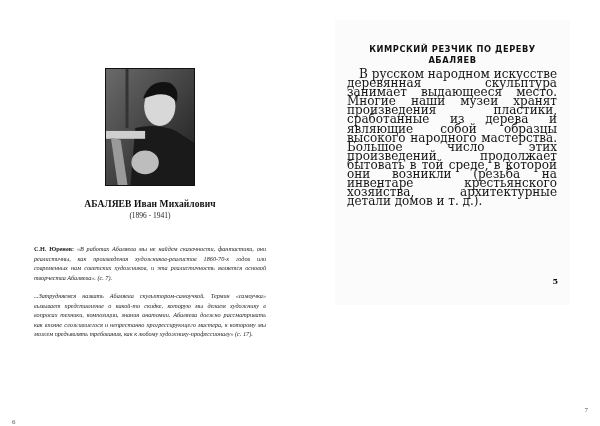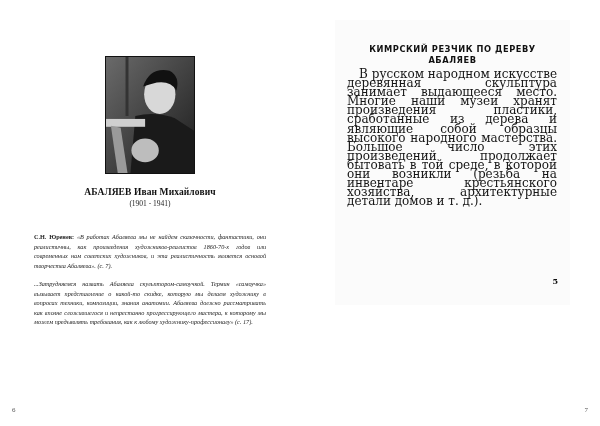--- a/index.html
+++ b/index.html
@@ -1,21 +1,21 @@
 <!DOCTYPE html>
 <html><head>
 <meta charset="utf-8">
 <style>
   html, body { margin: 0; padding: 0; }
   body {
     width: 600px; height: 426px; background: #ffffff; position: relative; overflow: hidden;
     font-family: "Liberation Serif", "DejaVu Serif", serif; color: #1a1a1a;
   }
   .page { position: absolute; top: 0; height: 396px; }
-  .page.left { left: 0; width: 300px; }
+  .page.left { left: 0; width: 300px; margin-top: 12px; }
   .page.right { left: 300px; width: 300px; }
 
   
   .photo {
     position: absolute; left: 105px; top: 56px; width: 90px; height: 118px;
     border: 1px solid #111; box-sizing: border-box; overflow: hidden;
     background: #2a2a2a;
   }
   .photo svg { display: block; width: 100%; height: 100%; }
 
@@ -82,21 +82,21 @@
 
       <ellipse cx="55" cy="38" rx="16" ry="20" fill="#d8d8d8"></ellipse>
       <path d="M38 30 Q45 10 65 14 Q76 20 72 34 Q66 24 52 26 Q44 28 38 30 Z" fill="#111"></path>
 
       <rect x="0" y="63" width="40" height="8" fill="#cfcfcf"></rect>
       <ellipse cx="40" cy="95" rx="14" ry="12" fill="#bdbdbd"></ellipse>
       <path d="M5 70 L12 118 L22 118 L15 72 Z" fill="#9a9a9a"></path>
     </svg>
   </div>
   <div class="caption-name">АБАЛЯЕВ Иван Михайлович</div>
-  <div class="caption-years">(1901 - 1941)</div>
+  <div class="caption-years">(1896 - 1941)</div>
 
   <div class="quote quote1">
     <span class="author">С.Н. Юренев:</span><span> «В работах Абаляева мы не найдем сказочности, фантастики, они реалистичны, как произведения художников-реалистов 1860-70-х годов или современных нам советских художников, и эта реалистичность является основой творчества Абаляева». (с. 7).</span>
   </div>
   <div class="quote quote2">
     <span>...Затрудняемся назвать Абаляева скульптором-самоучкой. Термин «самоучка» вызывает представление о какой-то скидке, которую мы делаем художнику в вопросах техники, композиции, знания анатомии. Абаляева должно рассматривать как вполне сложившегося и непрестанно прогрессирующего мастера, к которому мы можем предъявлять требования, как к любому художнику-профессионалу» (с. 17).</span>
   </div>
 
   <div class="folio l">6</div>
 </div>

